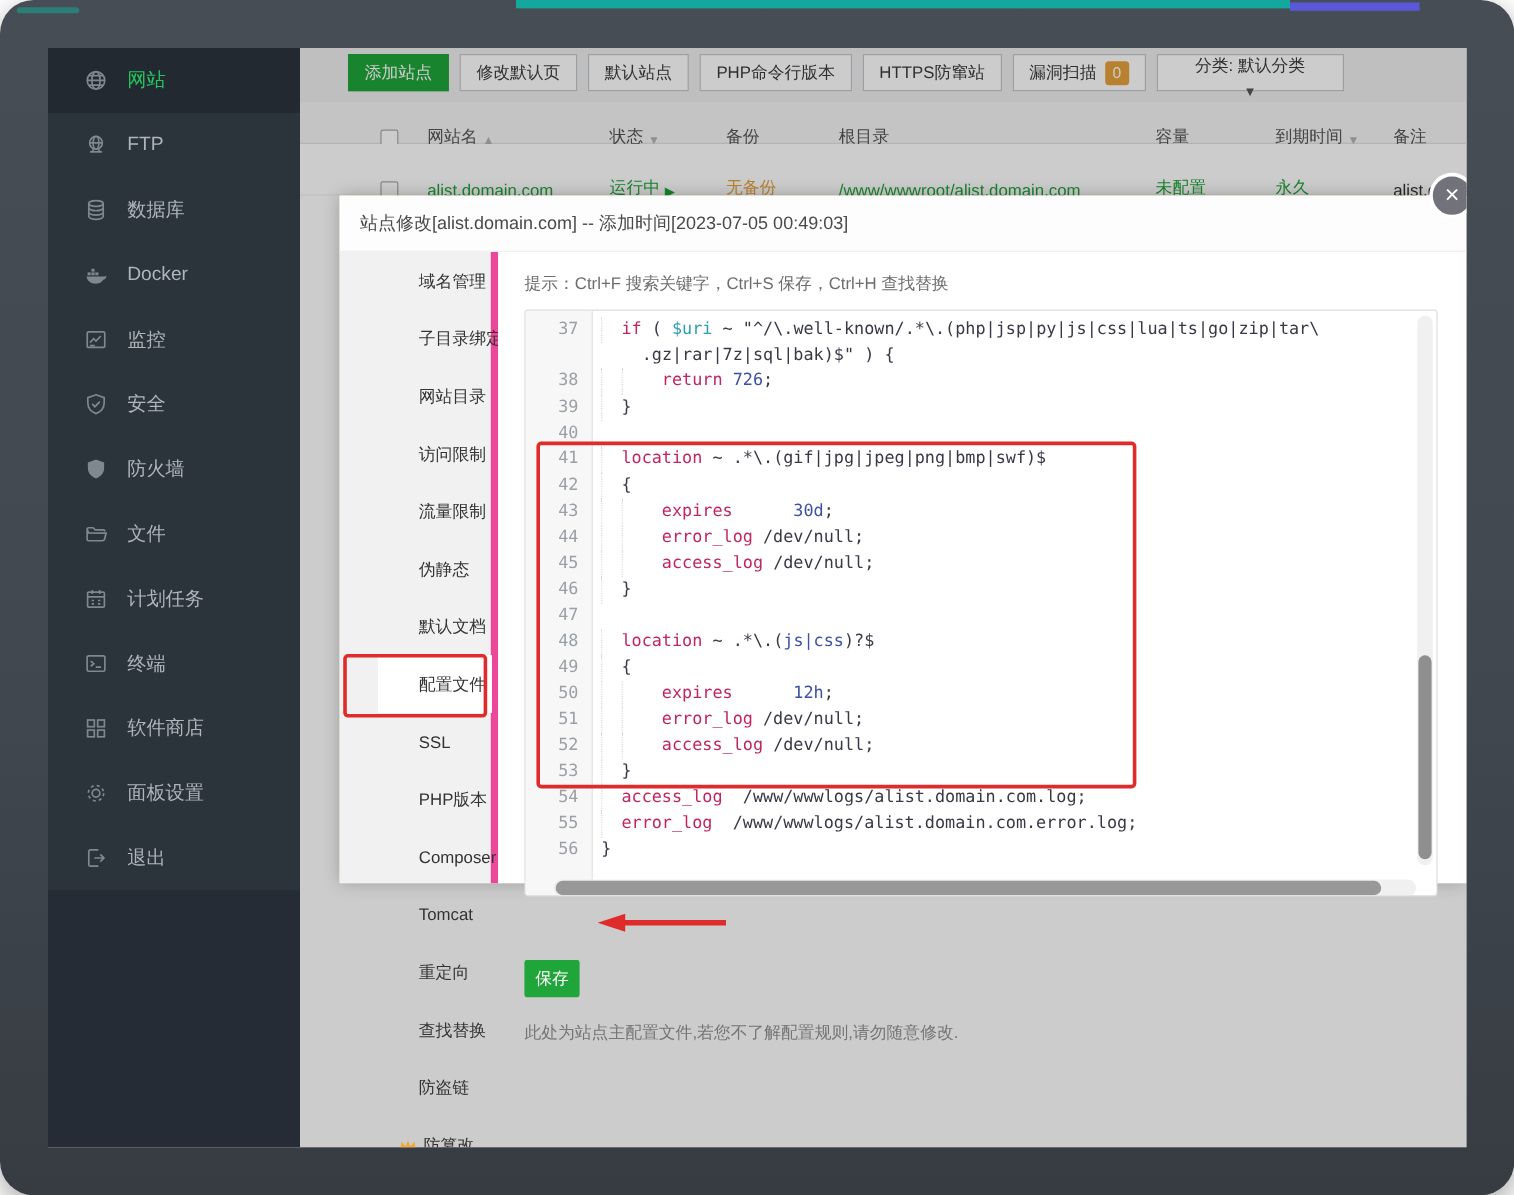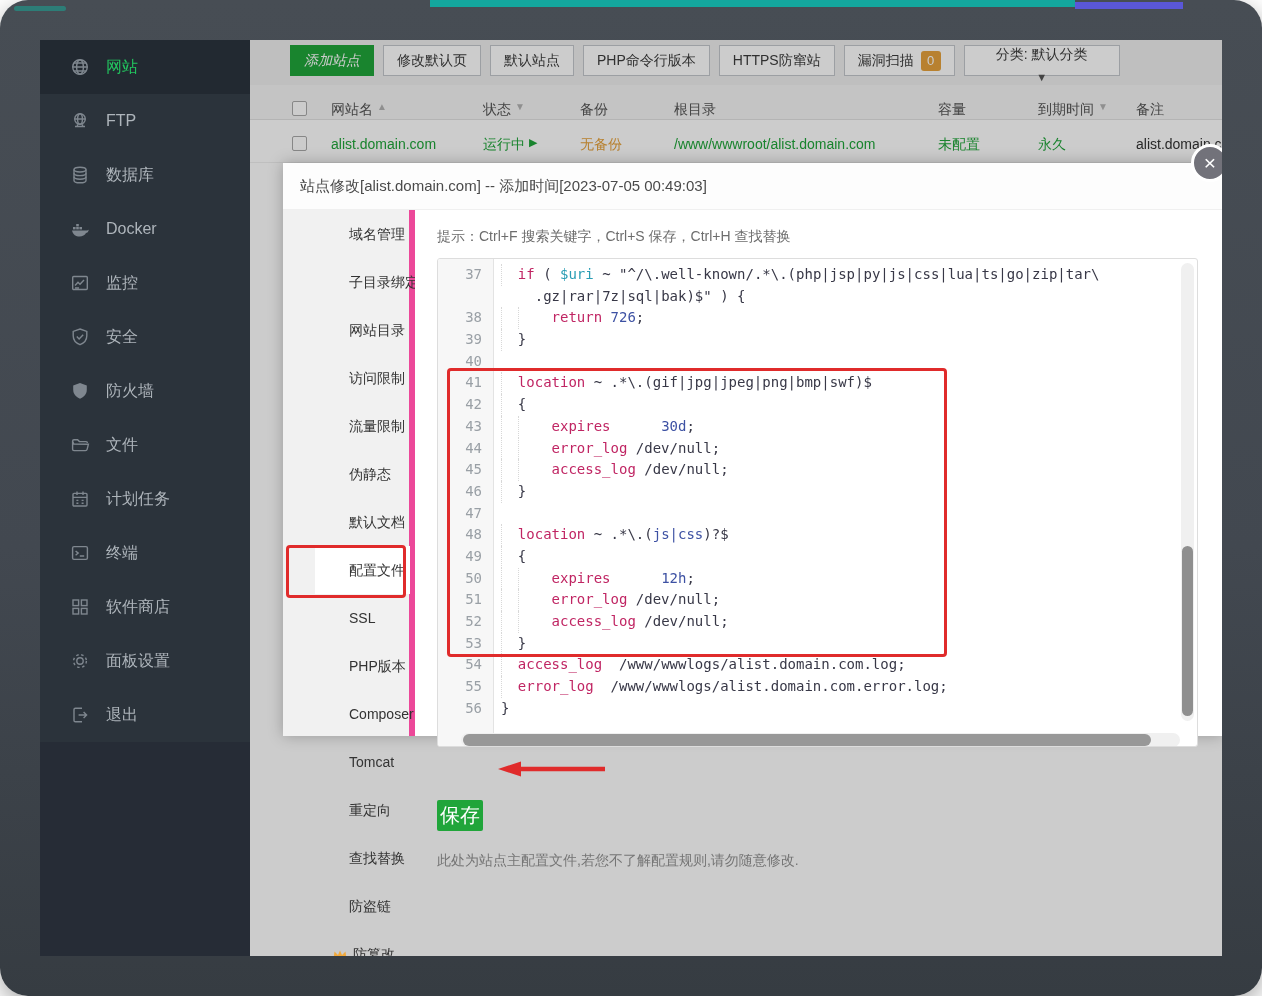--- a/index.html
+++ b/index.html
@@ -24,28 +24,28 @@
   .side-item .sicon{ width:20px; height:20px; margin-right:16px; flex:none; display:flex; align-items:center; justify-content:center;}
   .side-item .sicon svg{ stroke:#7f878f; fill:none; stroke-width:1.4; }
   .side-item .sicon svg .fil{ fill:#7f878f; stroke:none; }
   .side-item span.lbl{ color:#aeb5bb; font-size:16px; }
   .side-item.active span.lbl{ color:#22c55e; }
 
   
   .main{ position:absolute; left:210px; top:0; right:0; height:916px; background:#fff; }
   .toolbar{ position:absolute; left:0; top:0; right:0; height:45px; background:#efefef; display:flex; align-items:flex-start; padding:5px 0 0 40px; gap:9px; }
   .tbtn{ height:31px; padding:0 13px; background:#fff; border:1px solid #c4c7cc; color:#3c3c3c; font-size:14px; display:flex; align-items:center; gap:7px; cursor:pointer; white-space:nowrap; }
-  .tbtn.primary{ background:var(--green); border-color:var(--green); color:#fff;font-style:italic; }
+  .tbtn.primary{ background:var(--green); border-color:var(--green); color:#fff; }
   .badge{ background:var(--orange); color:#fff; font-size:13px; min-width:20px; height:20px; border-radius:3px; display:flex; align-items:center; justify-content:center; padding:0 4px;}
   .tbtn.dropdown{ min-width:156px; justify-content:space-between;flex-direction:column; }
   .caret{ font-size:11px; color:#555; }
 
   .thead{ position:absolute; left:0; top:45px; right:0; height:35px; background:#f5f5f5; border-bottom:1px solid #e2e2e2; font-size:14px; color:#555; }
   .trow{ position:absolute; left:0; top:80px; right:0; height:43px; background:#fff; border-bottom:1px solid #efefef; font-size:14px; color:#333; }
-  .cell{ position:absolute; top:16px; height:100%; display:flex; align-items:flex-start; gap:4px; white-space:nowrap; }
+  .cell{ position:absolute; top:4px; height:100%; display:flex; align-items:flex-end; gap:4px; white-space:nowrap;margin-left:25px; }
   .c-check{ left:42px; } .c-name{ left:81px; } .c-status{ left:233px; } .c-backup{ left:330px; }
   .c-root{ left:424px; } .c-quota{ left:688px; } .c-expire{ left:788px; } .c-note{ left:886px; }
   .checkbox{ width:15px; height:15px; border:1px solid #a9a9a9; border-radius:2px; background:#fff; cursor:pointer; }
   .sortglyph{ font-size:10px; color:#b3b3b3; }
   .glink{ color:var(--green); cursor:pointer; }
   .wlink{ color:var(--orange); cursor:pointer; }
   .play{ font-size:11px; }
 
   .overlay{ position:absolute; left:210px; top:0; right:0; height:916px; background:rgba(0,0,0,.2); z-index:10; }
 
@@ -69,21 +69,21 @@
   .cm-code{ white-space:pre; padding-left:8px; color:var(--code); }
   .cm-code .ind{ display:inline-block; width:4ch; height:100%; border-left:1px dotted #d8d8d8; vertical-align:top;}
   .cm-code .ind:first-child{ width:2ch; }
   .tk-k{ color:var(--kw); } .tk-v{ color:var(--var); } .tk-n{ color:var(--num); } .tk-s,.tk-p{ color:var(--code); }
 
   .vscroll{ position:absolute; right:3px; top:4px; width:13px; height:458px; background:#f0f0f0; border-radius:7px; }
   .vthumb{ position:absolute; left:1px; top:283px; width:11px; height:170px; background:#8f8f8f; border-radius:6px; cursor:pointer; }
   .hscroll{ position:absolute; left:23px; top:474px; width:719px; height:14px; background:#f0f0f0; border-radius:7px; }
   .hthumb{ position:absolute; left:2px; top:1px; width:688px; height:12px; background:#989898; border-radius:6px; cursor:pointer; }
 
-  .save-btn{ position:absolute; left:22px; top:590px; width:46px; height:31px; background:var(--green); color:#fff; border:none; border-radius:2px; font-size:20px; cursor:pointer; font-family:"Liberation Sans",sans-serif; }
+  .save-btn{ position:absolute; left:22px; top:590px; width:46px; height:31px; background:var(--green); color:#fff; border:none; border-radius:2px; font-size:14px; cursor:pointer; font-family:"Liberation Sans",sans-serif; }
   .footer-note{ position:absolute; left:22px; top:642px; font-size:14px; color:#757575; }
 
   
   .anno{ position:absolute; z-index:40; pointer-events:none; }
   .anno-box{ border:3px solid var(--red); border-radius:4px; }
   .anno-menu{ left:246px; top:505px; width:120px; height:53px; }
   .anno-code{ left:407px; top:328px; width:500px; height:289px; }
   .anno-arrow{ left:455px; top:718px; }
 </style>
 </head>

